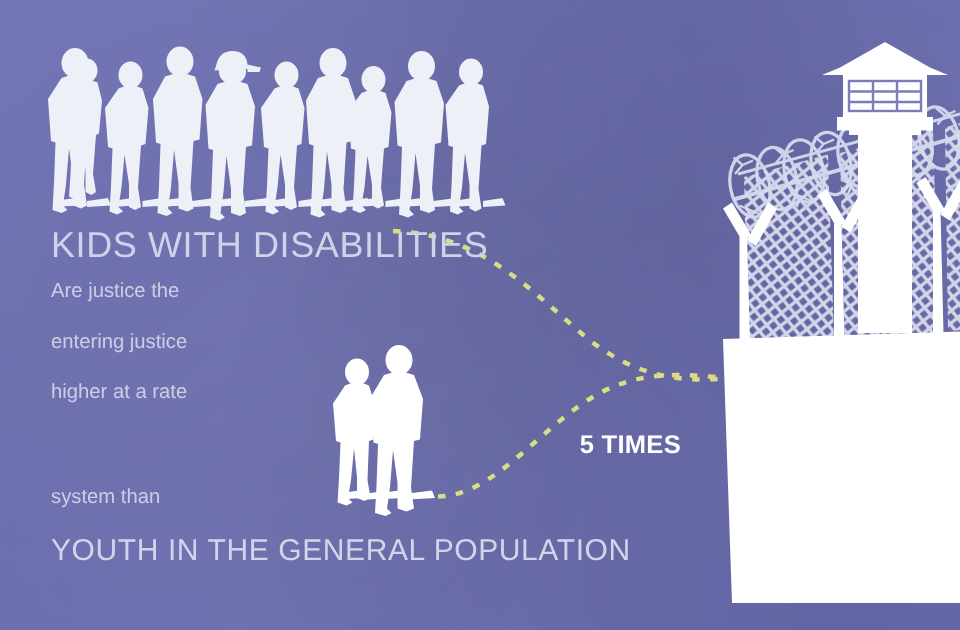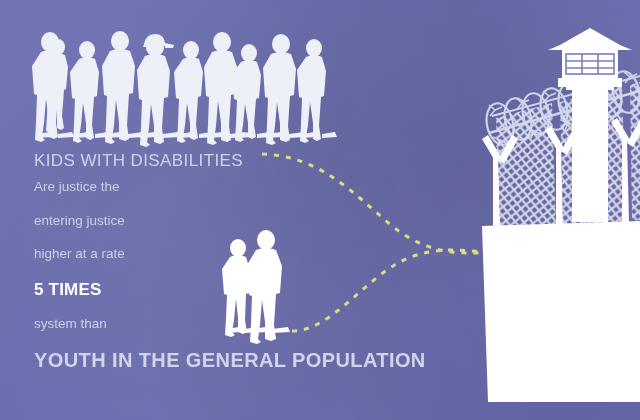--- a/index.html
+++ b/index.html
@@ -28,21 +28,21 @@
   .layer{position:absolute;inset:0;}
   svg.layer{display:block;}
 
   
   .textblock{
     position:absolute;
     left:34px; top:152px;
     width:420px;
   }
   .headline{
-    font-size:17px;
+    font-size:24px;
     letter-spacing:.4px;
     color:#cfd2e8;
     font-weight:400;
     line-height:1;
     margin:0 0 11px 0;
     white-space:nowrap;
   }
   .bodyline{
     font-size:13.5px;
     color:#cbcfe6;
@@ -51,26 +51,27 @@
     white-space:nowrap;
   }
   .emphasis{
     font-size:17px;
     font-weight:bold;
     color:#ffffff;
     letter-spacing:.2px;
     line-height:1;
     margin:0 0 19px 0;
     white-space:nowrap;
+    text-align:right;
   }
   .footline{
     font-size:20px;
     letter-spacing:.4px;
     color:#d2d5ea;
-    font-weight:700;
+    font-weight:400;
     line-height:1;
     margin:0;
     white-space:nowrap;
   }
 </style>
 </head>
 <body>
 
 <div id="infographic">
 

